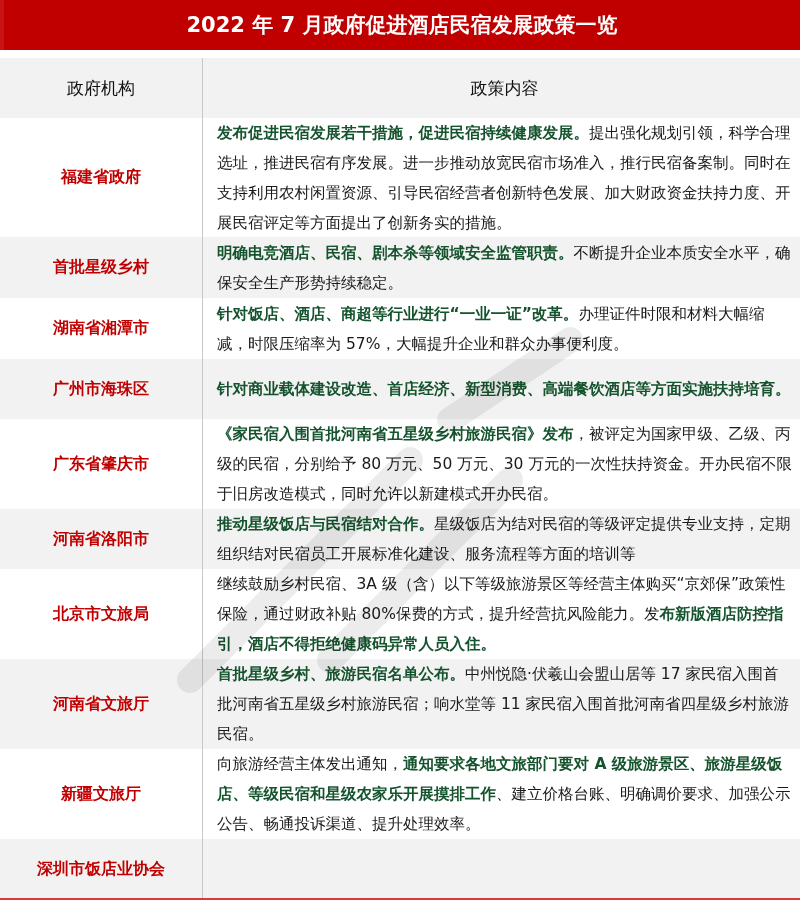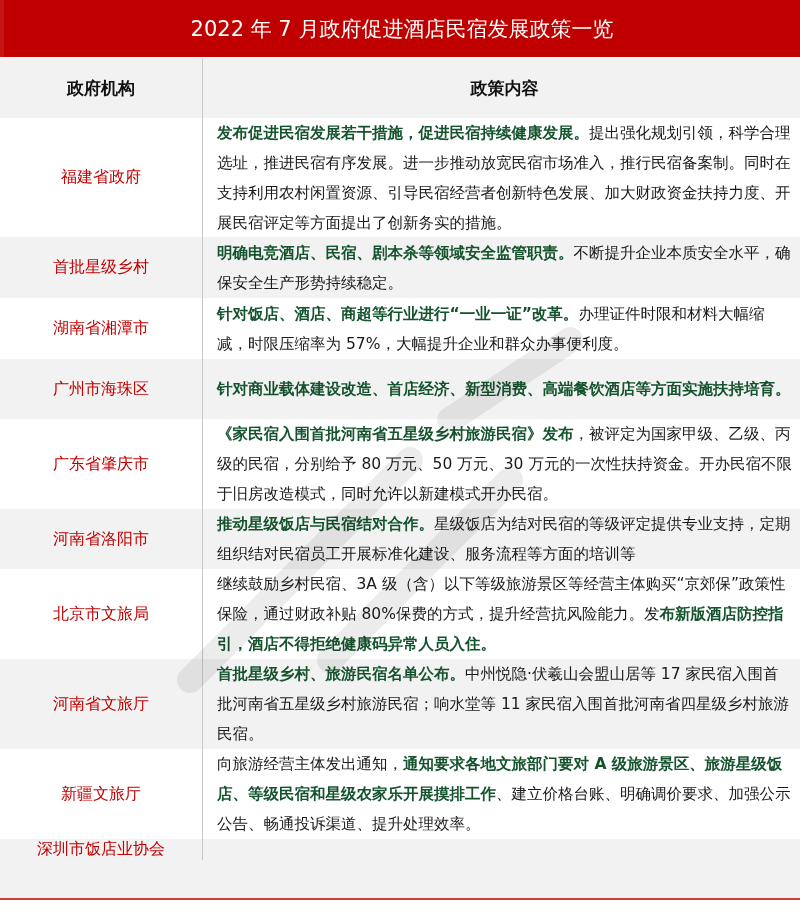--- a/index.html
+++ b/index.html
@@ -1,30 +1,30 @@
 <!DOCTYPE html>
 <html><head>
 <meta charset="utf-8">
 <style>
   html, body { margin:0; padding:0; background:#ffffff; }
   body { width:800px; height:911px; position:relative; overflow:hidden;
          font-family:"DejaVu Sans","Liberation Sans",sans-serif; }
-  .title-bar { position:absolute; left:0; top:0; width:800px; height:57px; background:#c00000;
-               color:#fff; font-weight:normal; font-size:21px; display:flex; align-items:center; justify-content:center;
+  .title-bar { position:absolute; left:0; top:0; width:800px; height:50px; background:#c00000;
+               color:#fff; font-weight:bold; font-size:21px; display:flex; align-items:center; justify-content:center;
                border-left:4px solid #c81414; box-sizing:border-box; }
   .table { position:absolute; left:0; top:58px; width:800px; }
   .row { display:flex; box-sizing:border-box; }
   .row.alt { background:#f2f2f2; }
   .row.plain { background:#ffffff; }
   .cell-agency { width:203px; flex:none; display:flex; align-items:center; justify-content:center;
-                 color:#c00000; font-weight:normal; font-size:16px; border-right:1px solid #c8c8c8; box-sizing:border-box; }
+                 color:#c00000; font-weight:bold; font-size:16px; border-right:1px solid #c8c8c8; box-sizing:border-box; }
   .cell-content { flex:1; padding:0 8px 0 14px; font-size:15.5px; line-height:30px; color:#1a1a1a;
                   display:flex; align-items:center; box-sizing:border-box; }
   .cell-content p { margin:0; }
-  .head .cell-agency, .head .cell-content { color:#111; font-weight:bold; font-size:17px; justify-content:center; }
+  .head .cell-agency, .head .cell-content { color:#111; font-weight:normal; font-size:17px; justify-content:center; }
   b { font-weight:bold; color:#14532d; }
   .bottom-line { position:absolute; left:0; top:898px; width:800px; height:2px; background:#d43c3c; }
   .watermark { position:absolute; left:150px; top:300px; width:500px; height:420px; pointer-events:none; opacity:0.07; }
 </style>
 </head>
 <body>
 
 <div class="title-bar">2022 年 7 月政府促进酒店民宿发展政策一览</div>
 
 <div class="table">
@@ -80,21 +80,21 @@
         <div class="cell-content">
           <p><b>首批星级乡村、旅游民宿名单公布。</b><span>中州悦隐·伏羲山会盟山居等 17 家民宿入围首批河南省五星级乡村旅游民宿；响水堂等 11 家民宿入围首批河南省四星级乡村旅游民宿。</span></p>
         </div>
       </div>
       <div class="row plain" style="height: 90px;">
         <div class="cell-agency">新疆文旅厅</div>
         <div class="cell-content">
           <p><span>向旅游经营主体发出通知，</span><b>通知要求各地文旅部门要对 A 级旅游景区、旅游星级饭店、等级民宿和星级农家乐开展摸排工作</b><span>、建立价格台账、明确调价要求、加强公示公告、畅通投诉渠道、提升处理效率。</span></p>
         </div>
       </div>
-      <div class="row alt" style="height: 60px; flex-direction: column;">
+      <div class="row alt" style="height: 60px;">
         <div class="cell-agency">深圳市饭店业协会</div>
       </div>
     </div>
 </div>
 
 <div class="bottom-line"></div>
 
 <svg class="watermark" viewBox="0 0 500 420">
   <g stroke="#000" stroke-width="26" fill="none" stroke-linecap="round">
     <path d="M40 380 L200 220"></path>

